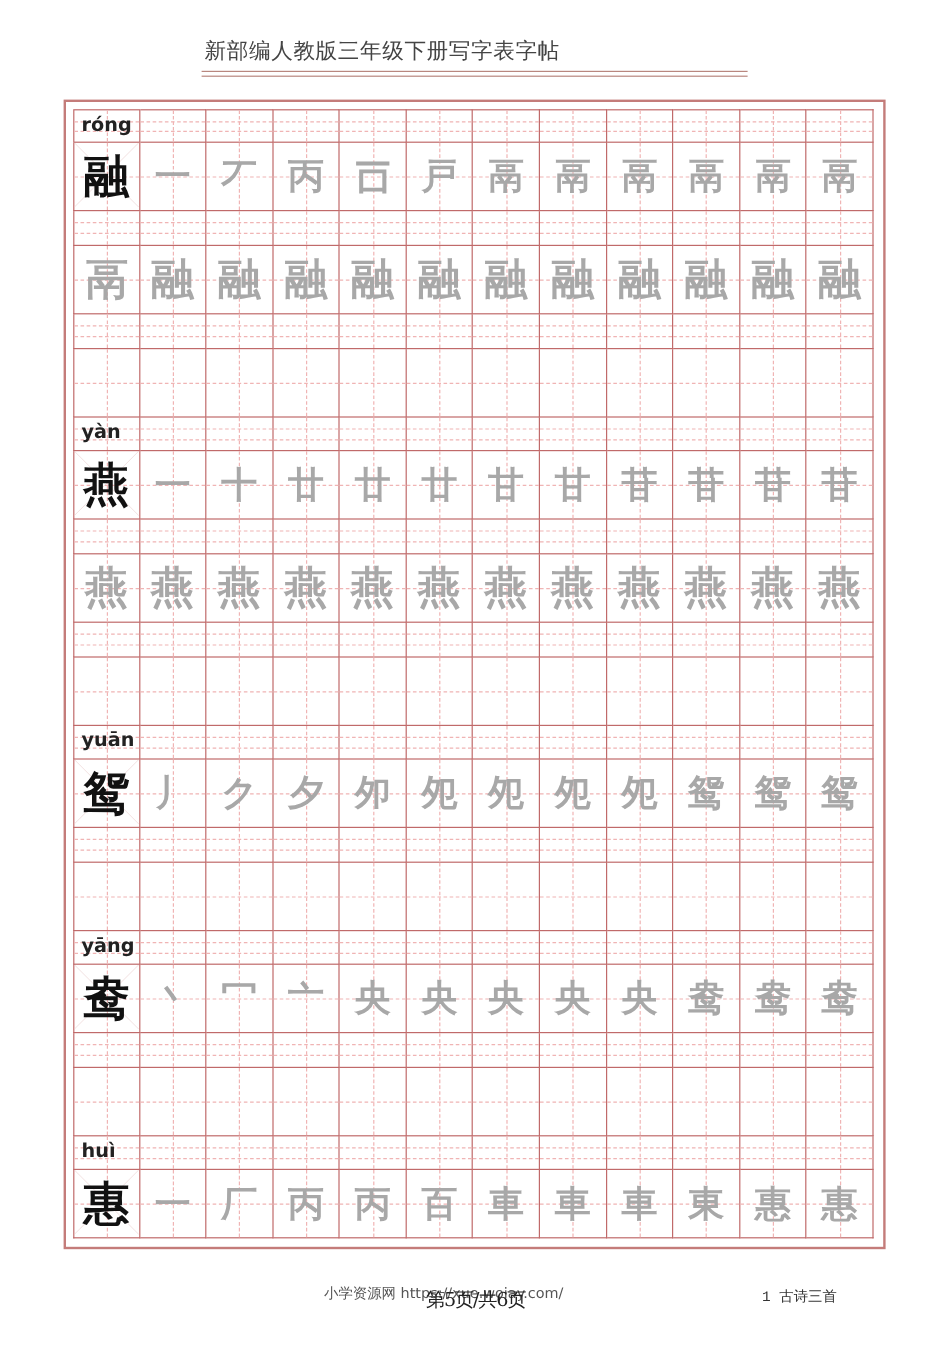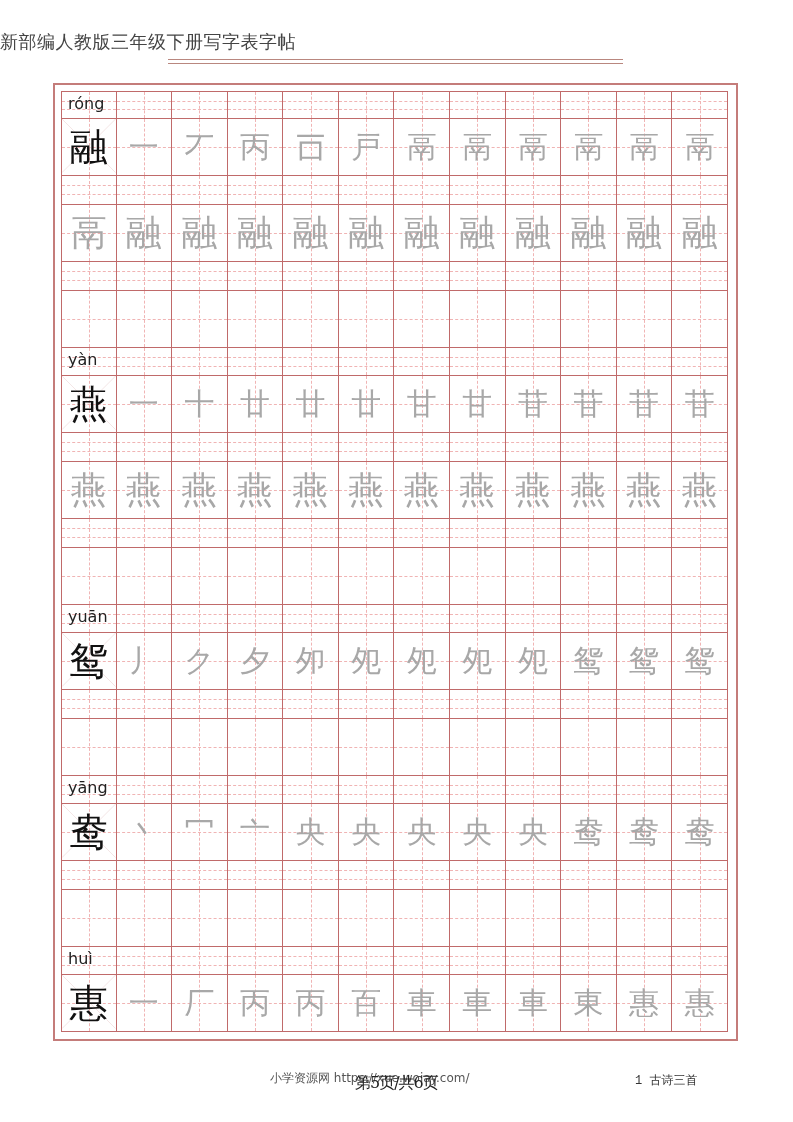--- a/index.html
+++ b/index.html
@@ -1,24 +1,24 @@
 <!DOCTYPE html>
 <html><head>
 <meta charset="utf-8">
 <style>
   html, body { margin:0; padding:0; background:#ffffff; }
   body { width:793px; height:1122px; position:relative; overflow:hidden;
          font-family:"DejaVu Sans", "Liberation Sans", sans-serif; }
-  .title { position:absolute; left:0; width:637px; top:30px; 
+  .title { position:absolute; left:0; width:637px; top:30px; text-align:center;
            font-size:18px; color:#444; letter-spacing:0.5px; }
   .title-rule { position:absolute; left:168px; width:455px; height:3px; top:59px;
                 border-top:1px solid #b9877f; border-bottom:1px solid #b9877f; }
   .outer { position:absolute; left:53px; top:83px; width:685px; height:958px;
            border:2px solid #c47c7a; box-sizing:border-box; }
-  .grid { position:absolute; left:61px; top:91px; width:602px; }
+  .grid { position:absolute; left:61px; top:91px; width:602px;font-weight:bold; }
   .row { position:relative; display:flex; height:57px; }
   .row.line { height:29px; }
   .row.pin { height:28px; }
   .cell { position:relative; flex:0 0 auto; width:55.58px; height:100%;
           box-sizing:border-box; border-right:1.5px solid #c06a6a; border-bottom:1.5px solid #c06a6a; }
   .row .cell:first-child { border-left:1.5px solid #c06a6a; }
   .grid .row:first-child .cell { border-top:1.5px solid #c06a6a; }
   
   .g-v { position:absolute; left:50%; top:0; bottom:0; border-left:1px dashed #f0b4b4; }
   .g-h { position:absolute; top:50%; left:0; right:0; border-top:1px dashed #f0b4b4; }

